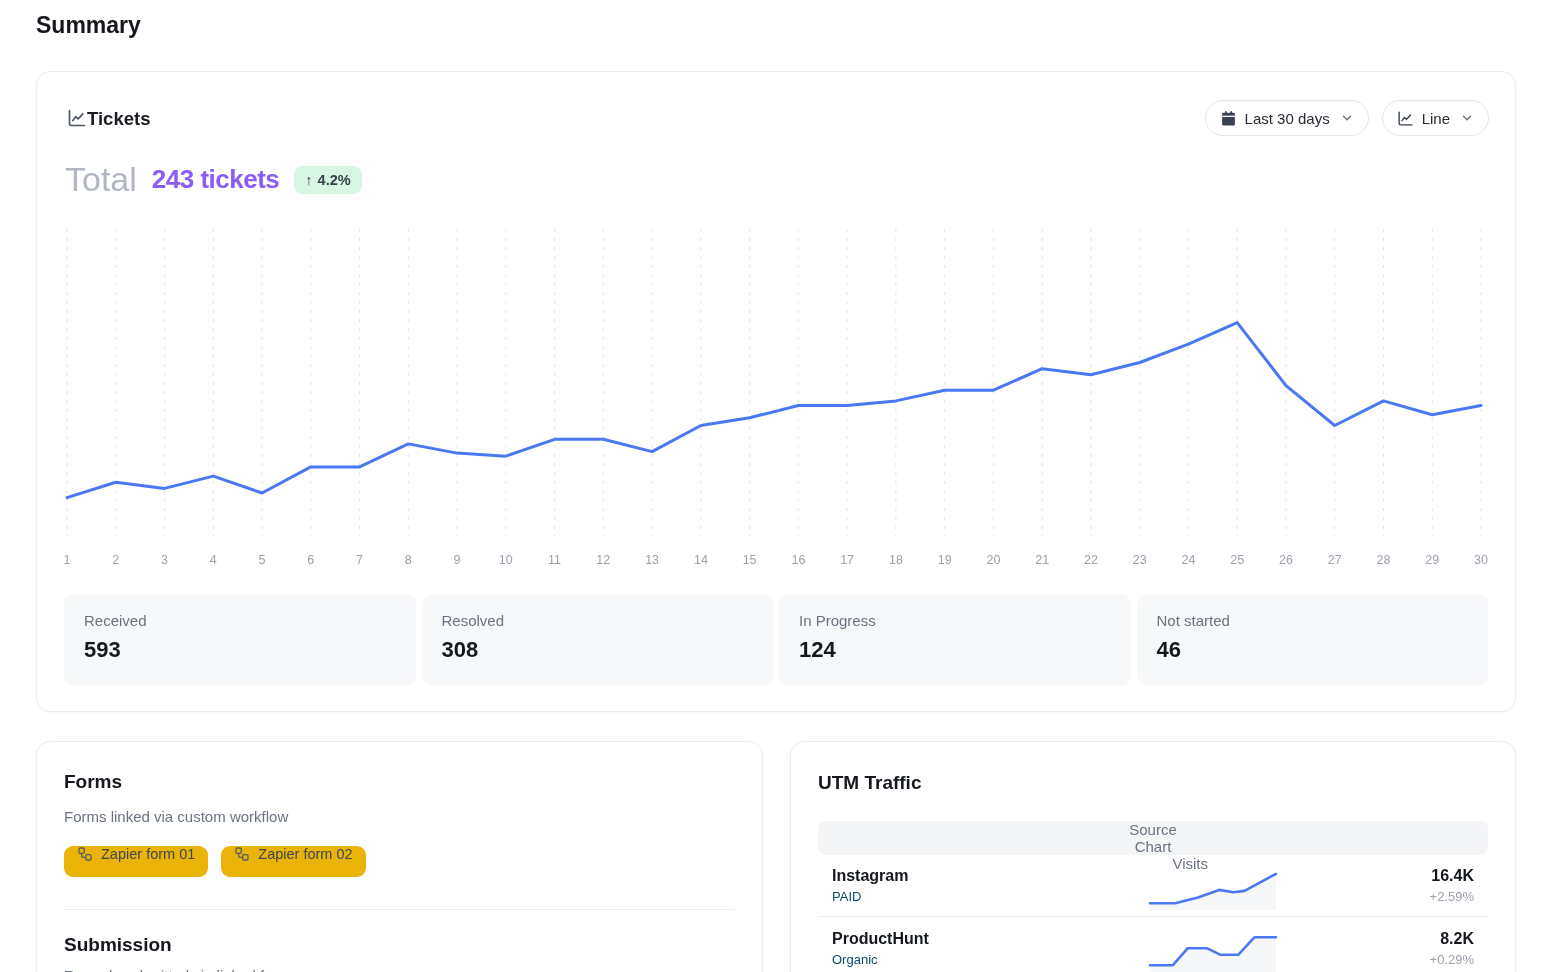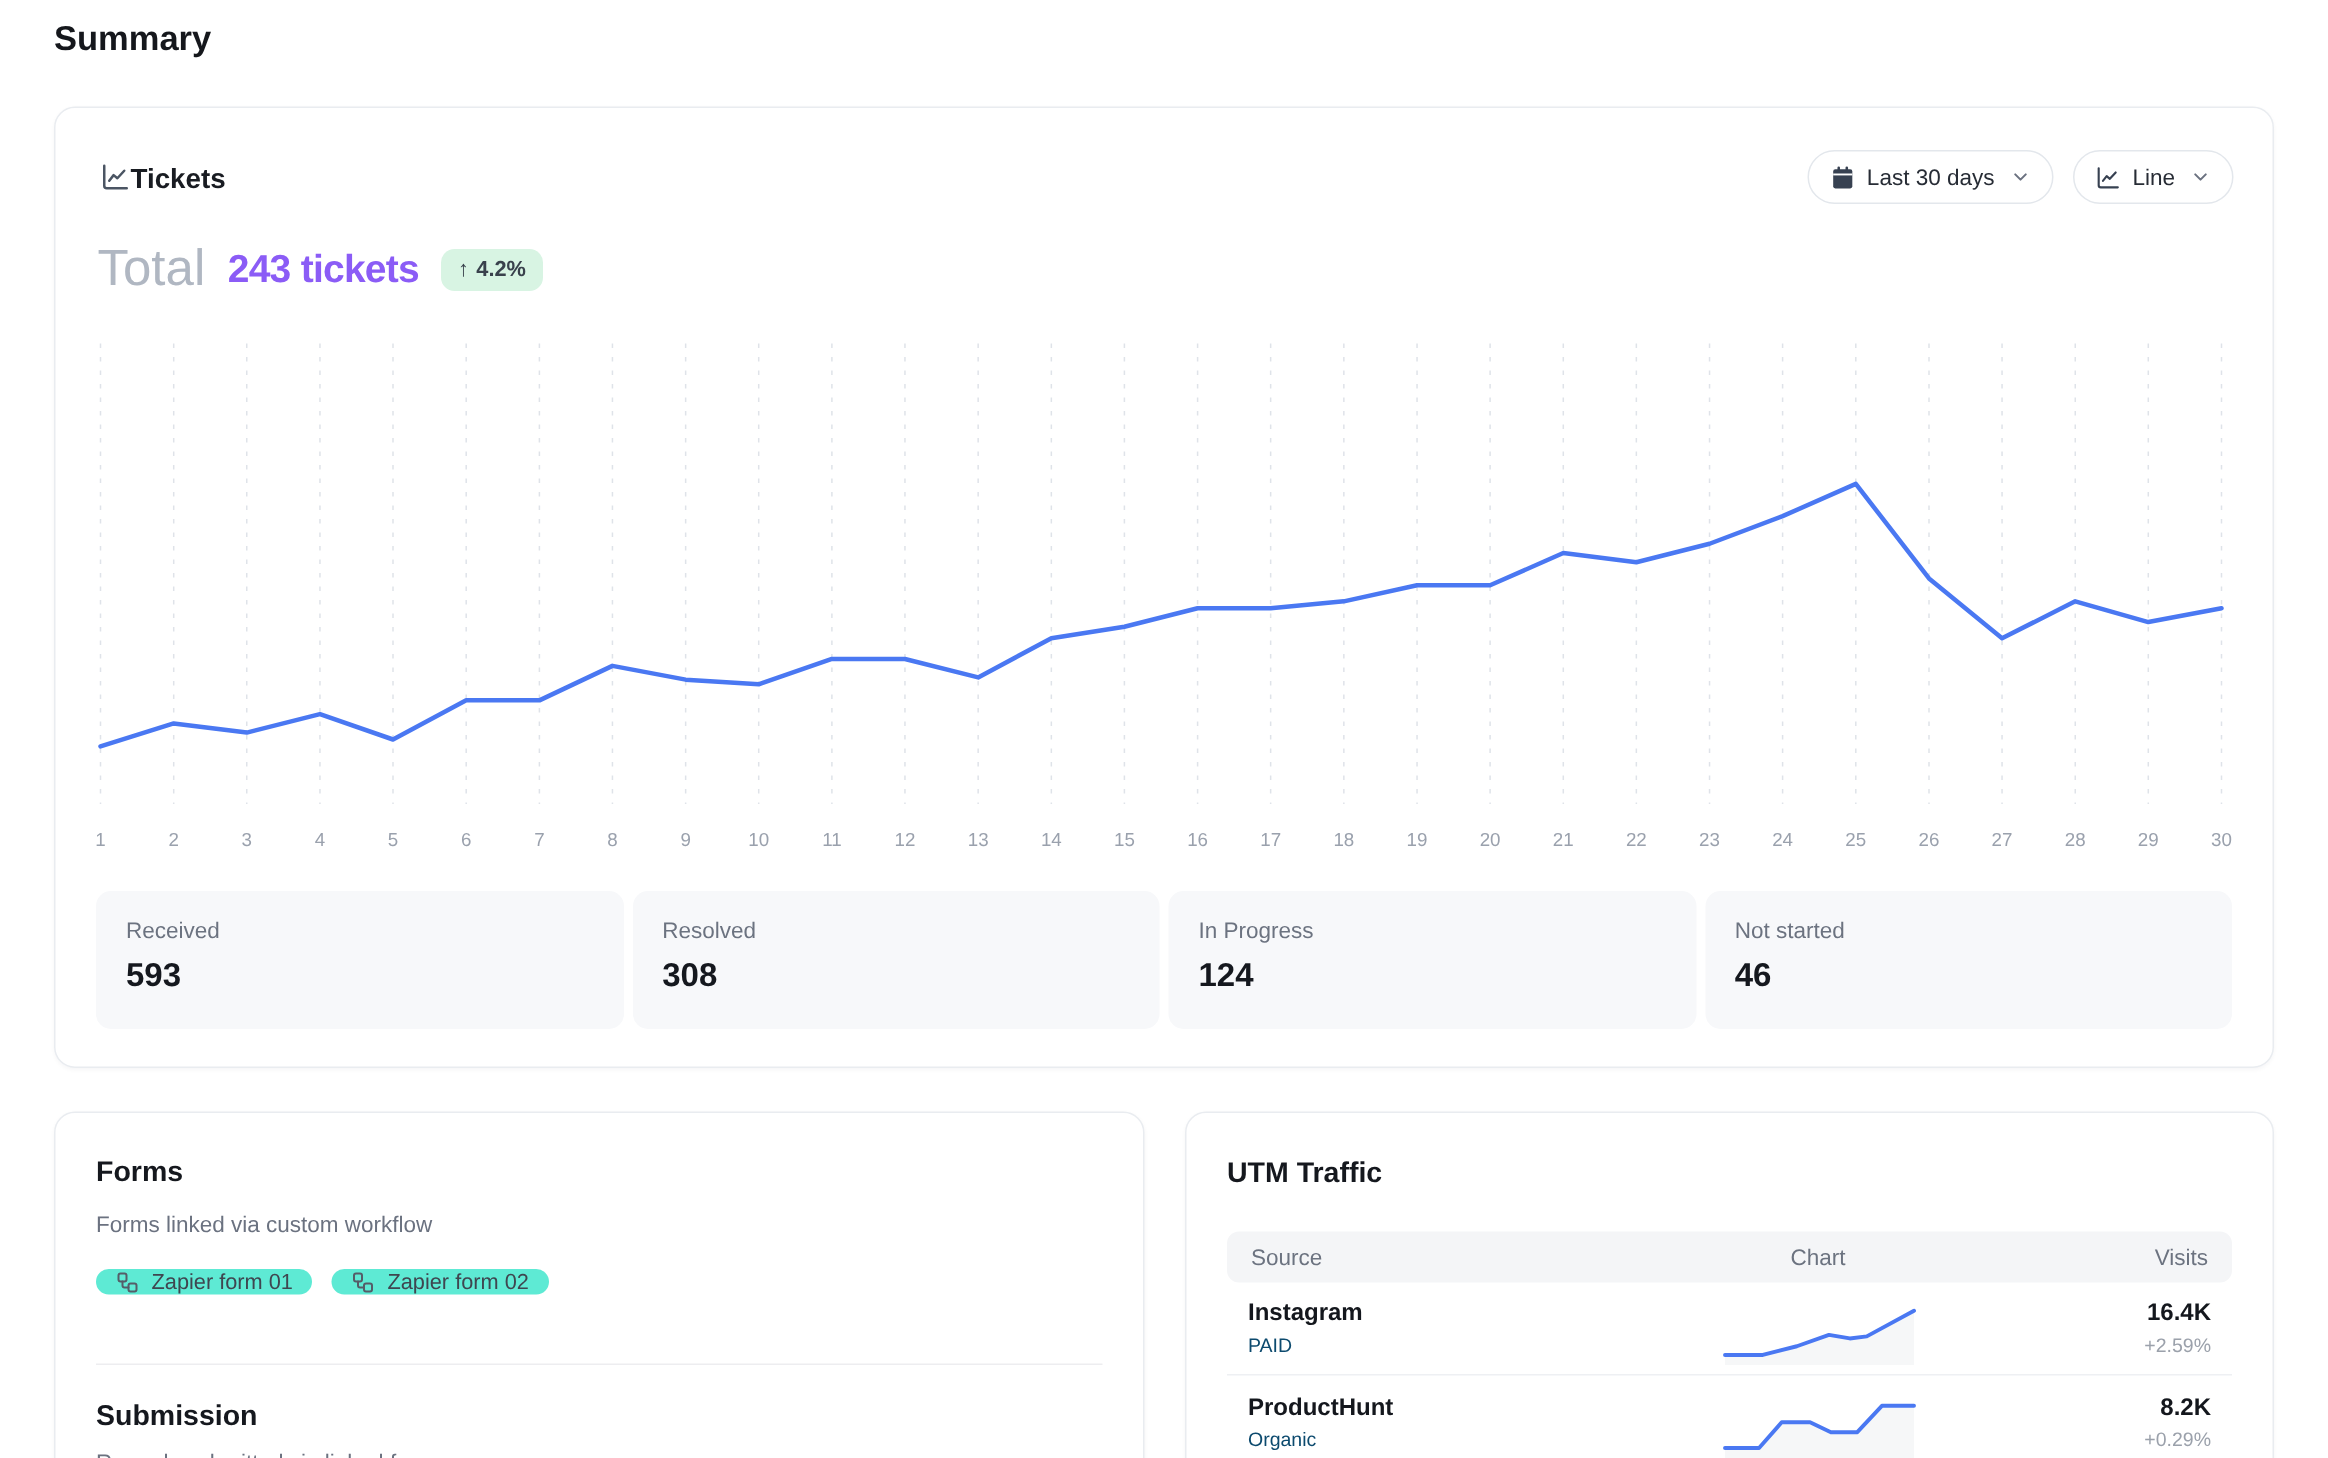--- a/index.html
+++ b/index.html
@@ -38,32 +38,32 @@
   .tile .t-value { font-size:22px; font-weight:700; color:#15181e; margin-top:8px; }
 
   
   #forms-card { left:36px; top:741px; width:727px; height:280px; }
   .inner-pad { position:absolute; left:27px; right:27px; }
   .sec-title { font-size:19px; font-weight:700; color:#15181e; }
   .sec-sub { font-size:15px; color:#6b7280; }
   #forms-title { top:29px; }
   #forms-sub { top:66px; }
   .tags { position:absolute; left:27px; top:104px; display:flex; gap:13px; }
-  .tag { display:flex; align-items:flex-end; gap:8px; height:17px; padding:0 13px;
-    background:#5eead4; border-radius:9px; font-size:14.5px; font-weight:500; color:#3f4650; cursor:pointer; }
+  .tag { display:flex; align-items:flex-start; gap:8px; height:31px; padding:0 13px;
+    background:#eab308; border-radius:9px; font-size:14.5px; font-weight:500; color:#3f4650; cursor:pointer; }
   .divider { position:absolute; left:27px; right:27px; top:167px; height:1px; background:#ededf0; }
   #submission-title { top:192px; }
   #submission-sub { top:225px; }
 
   
   #utm-card { left:790px; top:741px; width:726px; height:280px; }
   #utm-title { top:30px; }
   .tbl-head { position:absolute; left:27px; right:27px; top:79px; height:34px;
     background:#f4f5f7; border-radius:8px; display:flex; align-items:center;
-    padding:0 16px; font-size:15px; color:#6c7380; }
+    padding:0 16px; font-size:15px; color:#6c7380;flex-direction:column; }
   .col-source { flex:1; }
   .col-chart  { width:300px; display:flex; justify-content:center; }
   .col-visits { width:110px; text-align:right; }
   .utm-rows { position:absolute; left:27px; right:27px; top:113px; }
   .utm-row { height:62px; display:flex; align-items:center; padding:0 14px; }
   .utm-row.bordered { border-bottom:1px solid #eef0f3; }
   .src-name { font-size:16px; font-weight:600; color:#14171d; }
   .src-cat  { font-size:13px; color:#0c4a6e; margin-top:4px; }
   .visit-val { font-size:16px; font-weight:600; color:#14171d; }
   .visit-chg { font-size:13px; color:#9ba1ab; margin-top:4px; }

